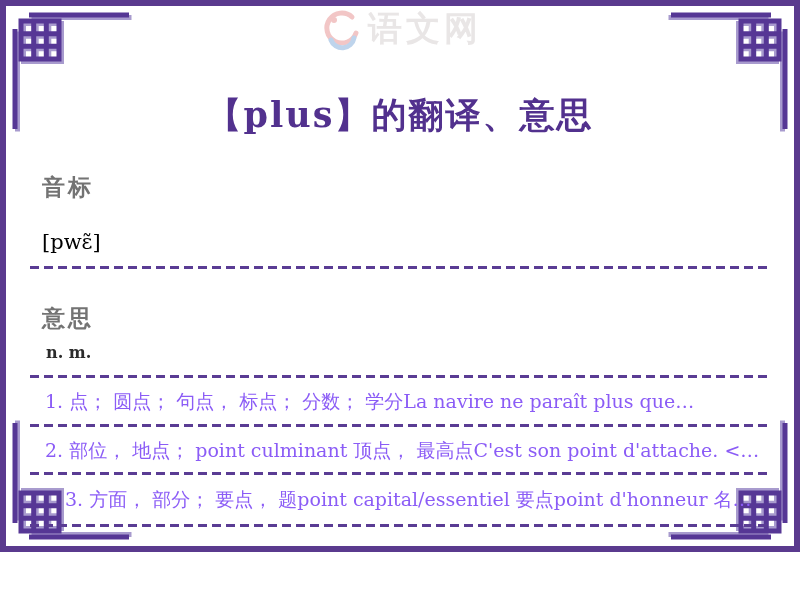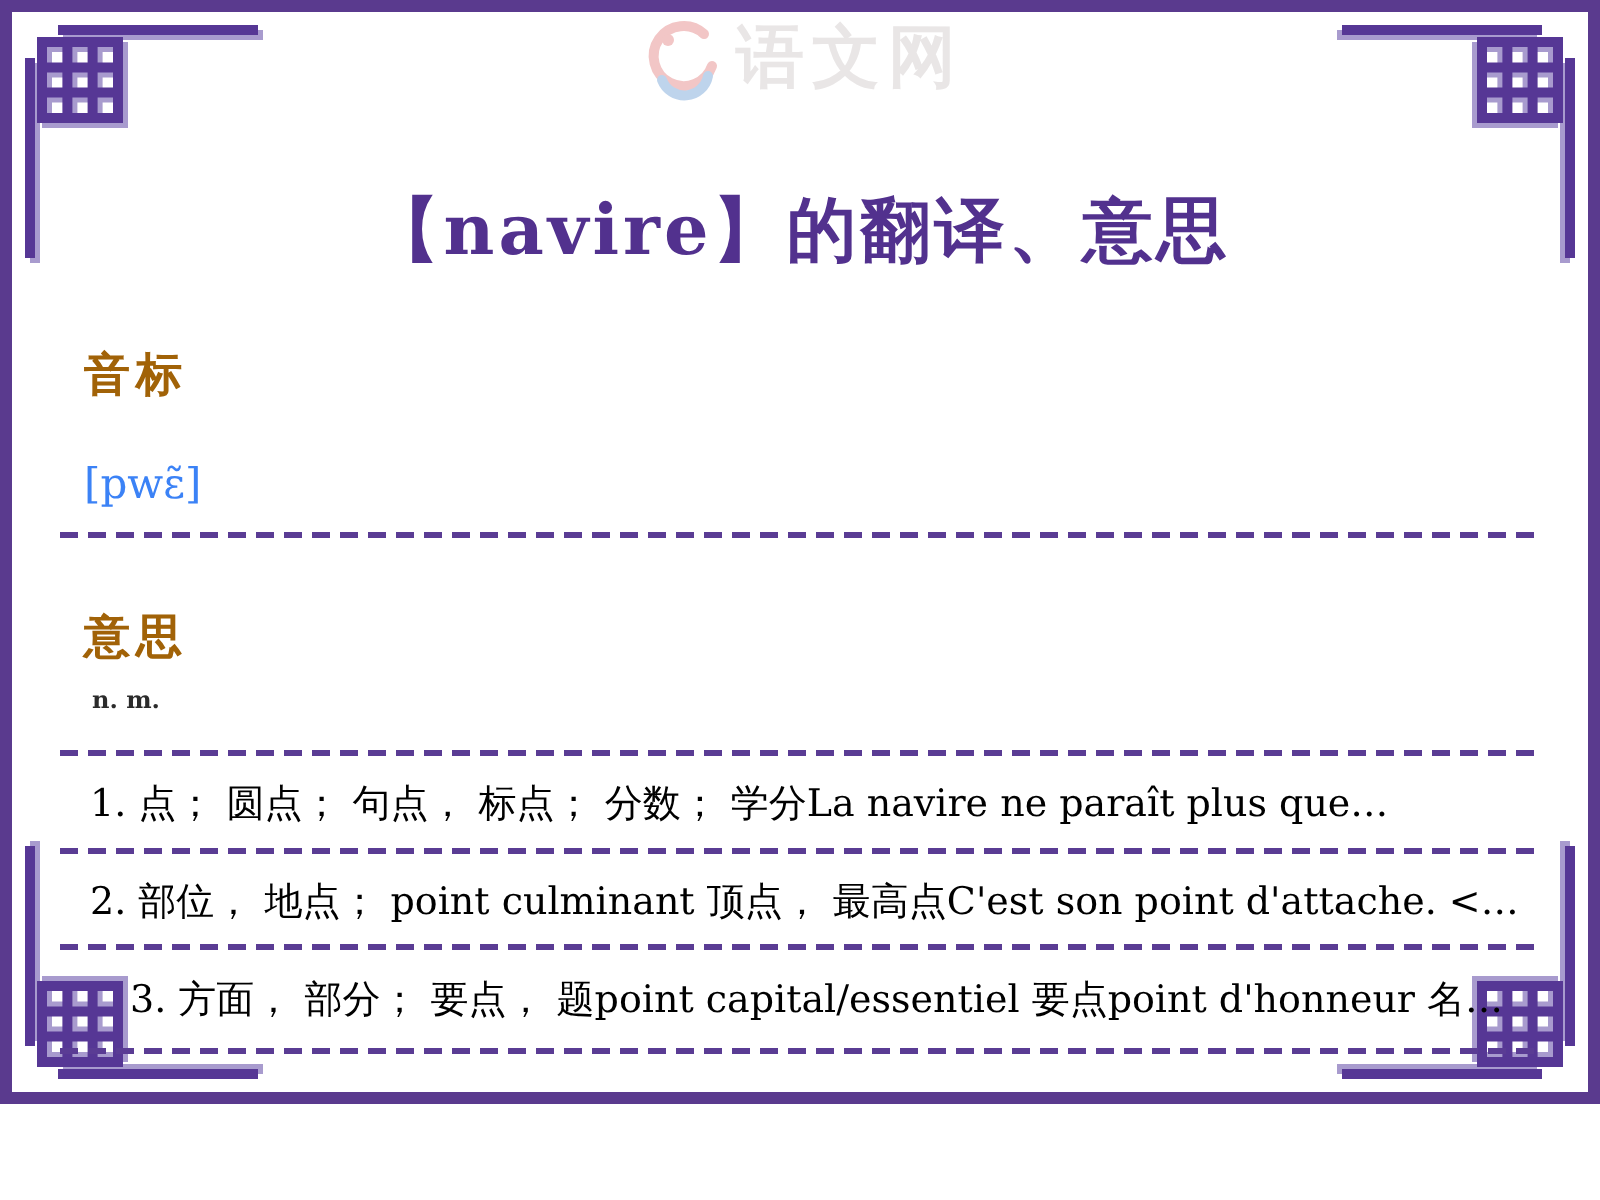--- a/index.html
+++ b/index.html
@@ -53,36 +53,36 @@
     color: #52318e;
     letter-spacing: 2px;
   }
 
   
   .heading {
     position: absolute;
     left: 42px;
     font-size: 23px;
     font-weight: bold;
-    color: #a16207;
+    color: #737373;
     letter-spacing: 3px;
   }
   .heading.phonetic { top: 172px; }
   .heading.meaning  { top: 303px; }
 
   .phonetic-value {
     position: absolute;
     left: 42px; top: 230px;
     font-size: 21px;
-    color: #3b82f6;
+    color: #000000;
   }
   .pos {
     position: absolute;
     left: 46px; top: 343px;
-    font-size: 12px;
+    font-size: 16px;
     font-weight: bold;
     color: #2b2b2b;
   }
 
   
   .divider {
     position: absolute;
     left: 30px;
     width: 742px;
     height: 3px;
@@ -94,21 +94,21 @@
   .d3 { top: 424px; }
   .d4 { top: 472px; }
   .d5 { top: 524px; }
 
   
   .definition {
     position: absolute;
     left: 45px;
     width: 720px;
     font-size: 19px;
-    color: #000000;
+    color: #8b5cf6;
     white-space: nowrap;
     overflow: hidden;
   }
   .def1 { top: 389px; }
   .def2 { top: 438px; }
   .def3 { top: 487px; margin-left: 20px; }
 </style>
 </head>
 <body>
 
@@ -151,21 +151,21 @@
 
   <div class="watermark">
     <svg width="44" height="44" viewBox="0 0 44 44">
       <path d="M34 10 A15 15 0 1 0 38 26" fill="none" stroke="#f2c6c6" stroke-width="5" stroke-linecap="round"></path>
       <circle cx="16" cy="13" r="3" fill="#f2c6c6"></circle>
       <path d="M13 33 A12 12 0 0 0 36 31" fill="none" stroke="#bed4ec" stroke-width="5" stroke-linecap="round"></path>
     </svg>
     <span class="watermark-text">语文网</span>
   </div>
 
-  <div class="title">【navire】的翻译、意思</div>
+  <div class="title">【plus】的翻译、意思</div>
 
   <div class="heading phonetic">音标</div>
   <div class="phonetic-value">[pwɛ̃]</div>
   <div class="divider d1"></div>
 
   <div class="heading meaning">意思</div>
   <div class="pos">n. m.</div>
   <div class="divider d2"></div>
 
   <div class="definition def1">1. 点； 圆点； 句点， 标点； 分数； 学分La navire ne paraît plus que…</div>

